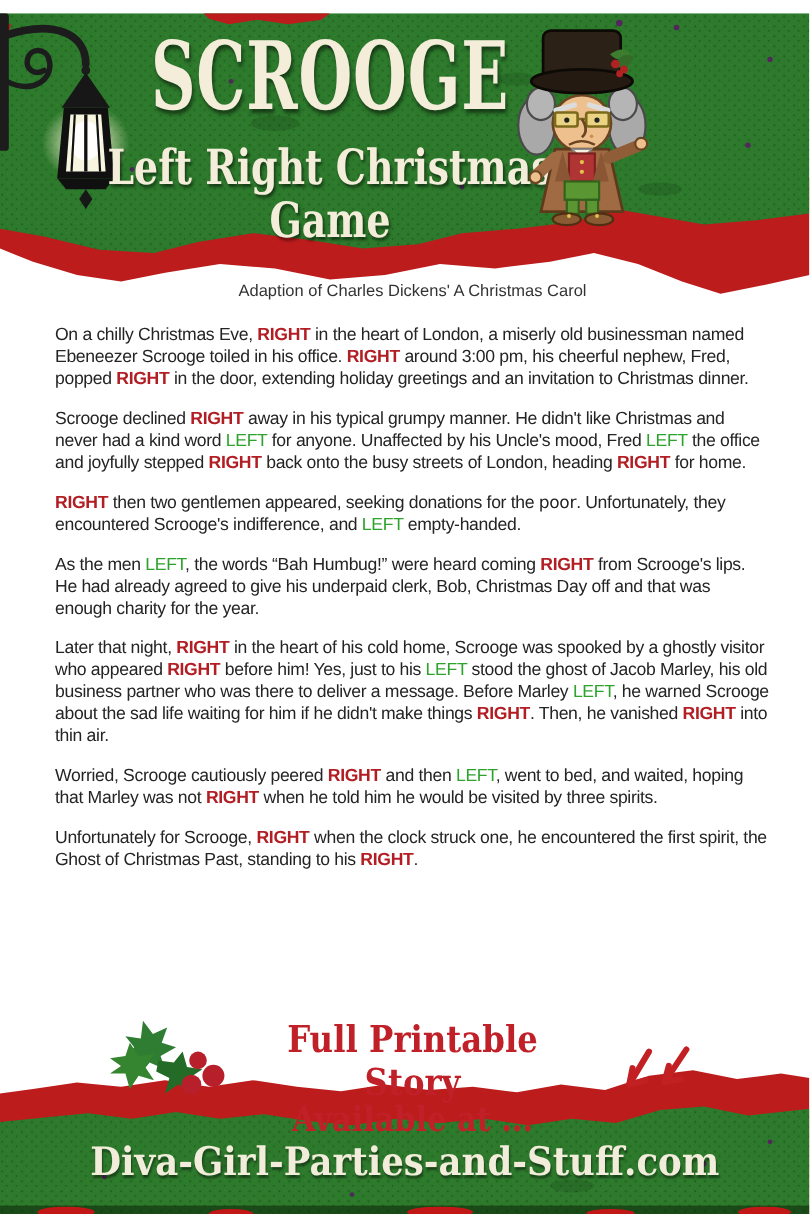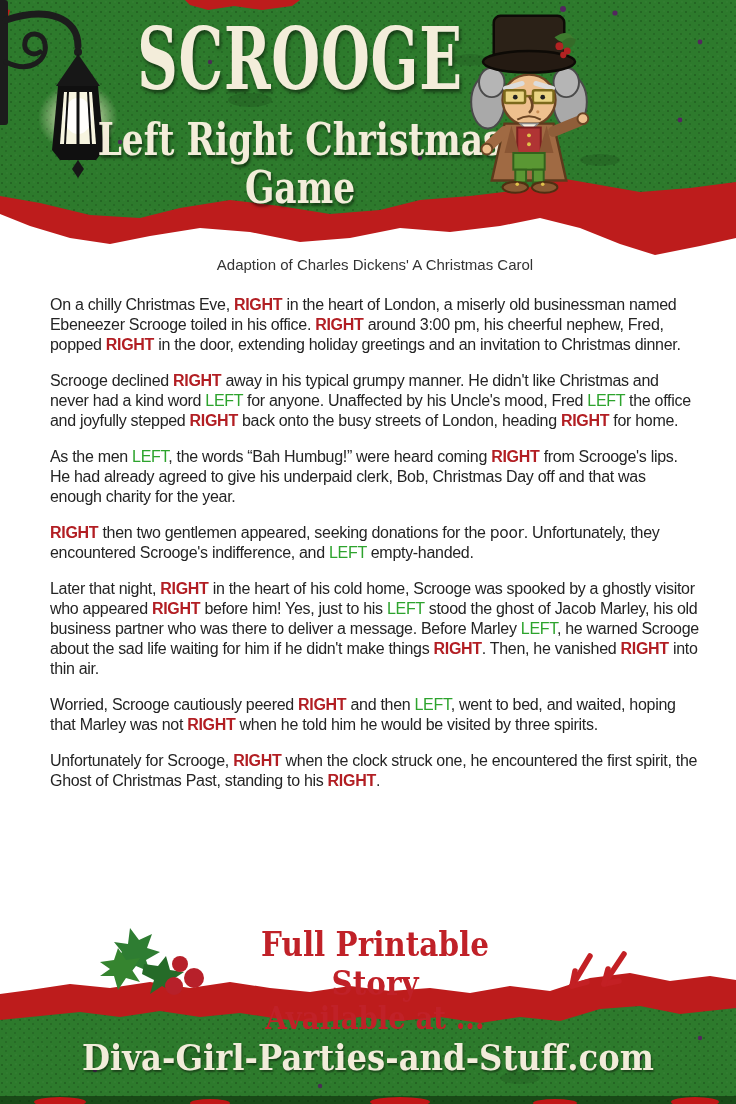--- a/index.html
+++ b/index.html
@@ -1,20 +1,20 @@
 <!DOCTYPE html>
 <html style="--right: #b21e23; --left: #2da32d;"><head>
 <meta charset="utf-8">
 <style>
   html,body{margin:0;padding:0;background:#ffffff;}
   .page{position:relative;width:736px;height:1104px;background:#ffffff;overflow:hidden;
         font-family:"Liberation Sans",sans-serif;}
 
   
-  .header{position:absolute;top:0;left:0;width:600px;height:260px;}
+  .header{position:absolute;top:12px;left:0;width:600px;height:260px;}
   .header-bg{position:absolute;top:0;left:0;}
   .lamp{position:absolute;top:0;left:-2px;}
   .scrooge{position:absolute;top:6px;right:2px;}
   .title{position:absolute;top:16px;left:0;width:100%;margin:0;text-align:center;
          font-family:"DejaVu Serif",serif;font-weight:bold;font-size:78px;line-height:1;
          color:#f3edda;letter-spacing:1px;
          transform:scale(.72,1.1);transform-origin:50% 0;
          text-shadow:2px 3px 4px rgba(0,0,0,.5);}
   .title2{position:absolute;top:116px;left:0;width:100%;text-align:center;
          font-family:"DejaVu Serif",serif;font-weight:bold;font-size:42px;line-height:1.1;
@@ -158,22 +158,22 @@
       <circle cx="58" cy="182" r="1.8" fill="#e0c24a"></circle>
         <circle cx="84" cy="182" r="1.8" fill="#e0c24a"></circle>
     </svg>
   </header>
 
   <main class="story">
     <div class="adaption">Adaption of Charles Dickens' A Christmas Carol</div>
     <div>
         <p class="para"><span class="seg-plain">On a chilly Christmas Eve, </span><span class="seg-right">RIGHT</span><span class="seg-plain"> in the heart of London, a miserly old businessman named Ebeneezer Scrooge toiled in his office. </span><span class="seg-right">RIGHT</span><span class="seg-plain"> around 3:00 pm, his cheerful nephew, Fred, popped </span><span class="seg-right">RIGHT</span><span class="seg-plain"> in the door, extending holiday greetings and an invitation to Christmas dinner.</span></p>
         <p class="para"><span class="seg-plain">Scrooge declined </span><span class="seg-right">RIGHT</span><span class="seg-plain"> away in his typical grumpy manner. He didn't like Christmas and never had a kind word </span><span class="seg-left">LEFT</span><span class="seg-plain"> for anyone.  Unaffected by his Uncle's mood, Fred </span><span class="seg-left">LEFT</span><span class="seg-plain"> the office and joyfully stepped </span><span class="seg-right">RIGHT</span><span class="seg-plain"> back onto the busy streets of London, heading </span><span class="seg-right">RIGHT</span><span class="seg-plain"> for home.</span></p>
+        <p class="para"><span class="seg-right">RIGHT</span><span class="seg-plain"> then two gentlemen appeared, seeking donations for the </span><span class="seg-alt">poor</span><span class="seg-plain">. Unfortunately, they encountered Scrooge's indifference, and </span><span class="seg-left">LEFT</span><span class="seg-plain"> empty-handed.</span></p>
         <p class="para"><span class="seg-plain">As the men </span><span class="seg-left">LEFT</span><span class="seg-plain">, the words “Bah Humbug!” were heard coming </span><span class="seg-right">RIGHT</span><span class="seg-plain"> from Scrooge's lips. He had already agreed to give his underpaid clerk, Bob, Christmas Day off and that was enough charity for the year.</span></p>
-        <p class="para"><span class="seg-right">RIGHT</span><span class="seg-plain"> then two gentlemen appeared, seeking donations for the </span><span class="seg-alt">poor</span><span class="seg-plain">. Unfortunately, they encountered Scrooge's indifference, and </span><span class="seg-left">LEFT</span><span class="seg-plain"> empty-handed.</span></p>
         <p class="para"><span class="seg-plain">Later that night, </span><span class="seg-right">RIGHT</span><span class="seg-plain"> in the heart of his cold home, Scrooge was spooked by a ghostly visitor who appeared </span><span class="seg-right">RIGHT</span><span class="seg-plain"> before him! Yes, just to his </span><span class="seg-left">LEFT</span><span class="seg-plain"> stood the ghost of Jacob Marley, his old business partner who was there to deliver a message. Before Marley </span><span class="seg-left">LEFT</span><span class="seg-plain">, he warned Scrooge about the sad life waiting for him if he didn't make things </span><span class="seg-right">RIGHT</span><span class="seg-plain">. Then, he vanished </span><span class="seg-right">RIGHT</span><span class="seg-plain"> into thin air.</span></p>
         <p class="para"><span class="seg-plain">Worried, Scrooge cautiously peered </span><span class="seg-right">RIGHT</span><span class="seg-plain"> and then </span><span class="seg-left">LEFT</span><span class="seg-plain">, went to bed, and waited, hoping that Marley was not </span><span class="seg-right">RIGHT</span><span class="seg-plain"> when he told him he would be visited by three spirits.</span></p>
         <p class="para"><span class="seg-plain">Unfortunately for Scrooge, </span><span class="seg-right">RIGHT</span><span class="seg-plain"> when the clock struck one, he encountered the first spirit, the Ghost of Christmas Past, standing to his </span><span class="seg-right">RIGHT</span><span class="seg-plain">.</span></p>
       </div>
   </main>
 
   <footer class="footer">
     <svg class="footer-bg" width="736" height="186" viewBox="0 0 736 186">
 
       <polygon fill="#bd1c1c" points="0,76 30,72 70,66 110,70 150,64 190,70 230,64 270,70 310,74 350,68 390,73 430,70 470,75 510,68 550,73 590,60 630,55 670,63 710,58 736,62 736,186 0,186"></polygon>

